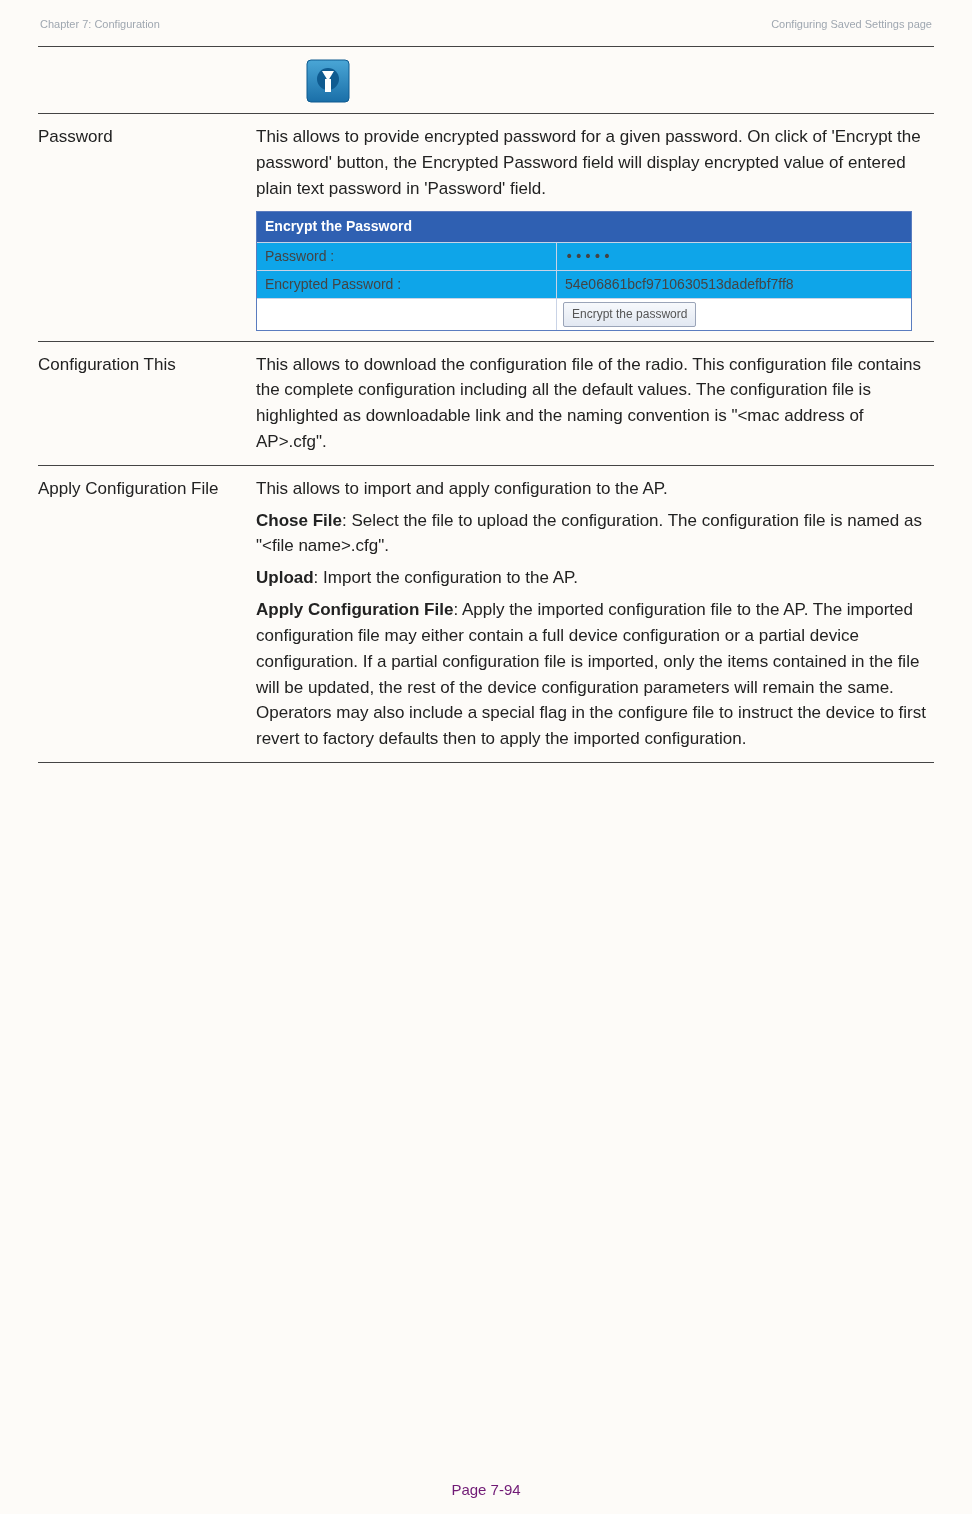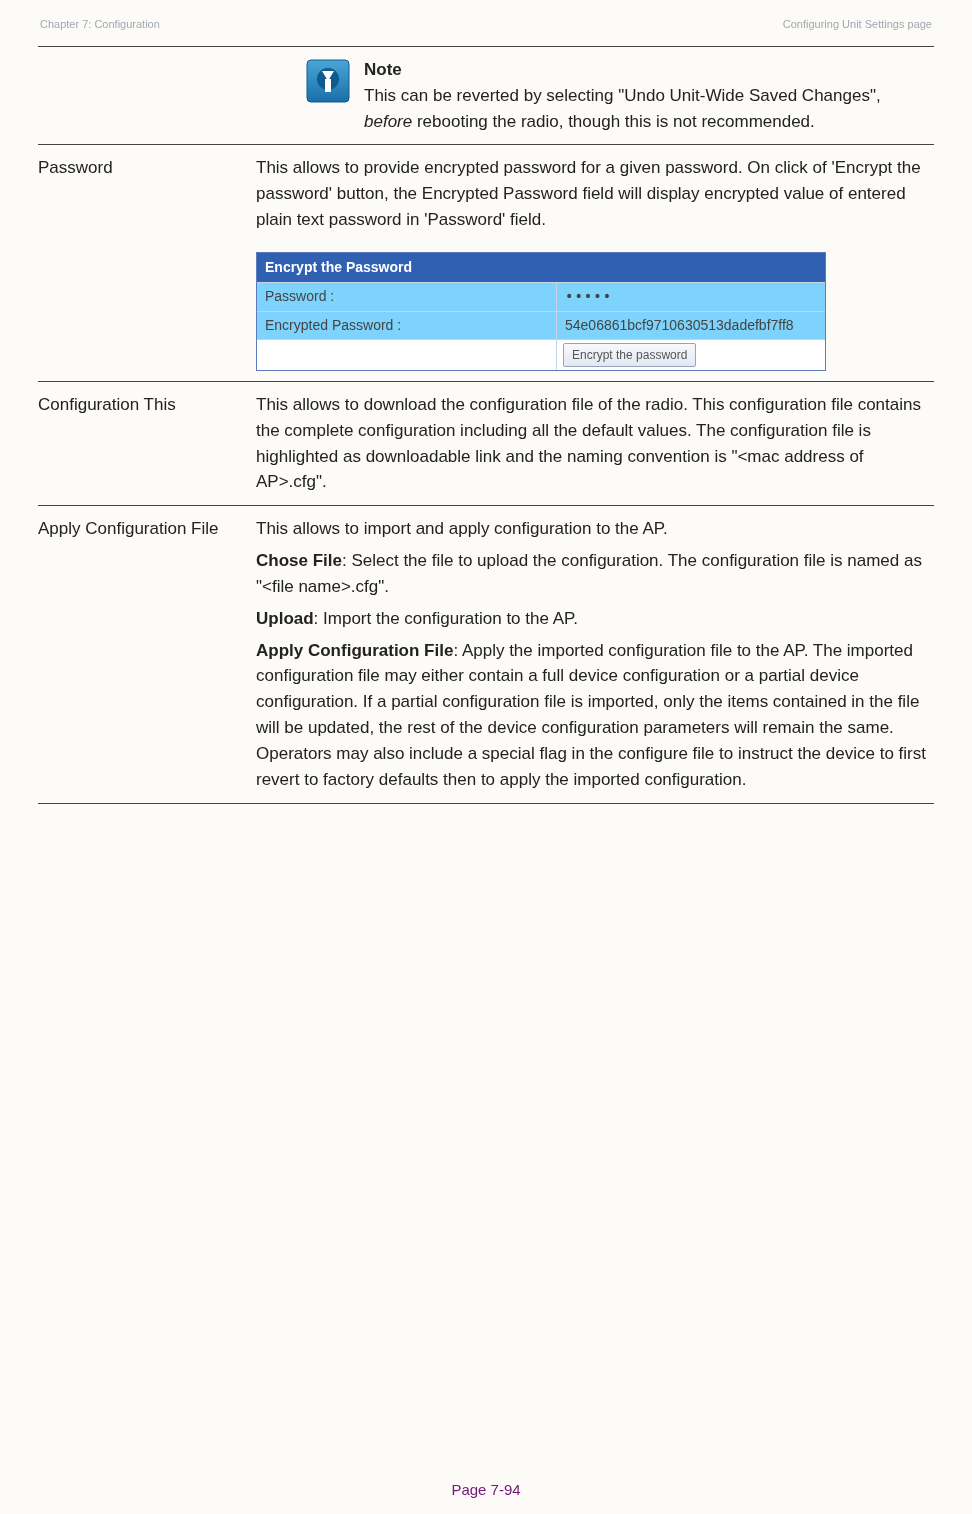--- a/index.html
+++ b/index.html
@@ -47,37 +47,37 @@
       margin: 2px 14px 0 50px;
       position: relative;
       flex: 0 0 auto;
     }
     .note-icon svg { width: 44px; height: 44px; display: block; }
     .note-text { flex: 1; }
     .note-row td { border-top: 1.5px solid #444; }
 
     
     .encrypt-panel {
-      width: 570px;
+      width: 656px;
       border: 1px solid #5a7cbf;
-      margin-top: 19px;
+      margin-top: 10px;
       font-size: 14px;
       color: #444;
     }
     .encrypt-title {
       background: #2f60b2;
       color: #fff;
       font-weight: bold;
       padding: 4px 8px;
       font-size: 14px;
     }
     .encrypt-row {
       display: flex;
       border-top: 1px solid #c9d3e6;
-      background: #7dd3fc;
+      background: #0ea5e9;
     }
     .encrypt-label {
       width: 300px;
       padding: 3px 8px;
       border-right: 1px solid #c9d3e6;
     }
     .encrypt-value { flex: 1; padding: 3px 8px; }
     .encrypt-btn-row {
       display: flex;
       border-top: 1px solid #c9d3e6;
@@ -103,21 +103,21 @@
       text-align: center;
       color: #701a75;
       font-size: 15px;
     }
   </style>
 </head>
 <body>
 
 <div class="page-header">
   <span>Chapter 7:  Configuration</span>
-  <span>Configuring Unit Settings page</span>
+  <span>Configuring Saved Settings page</span>
 </div>
 
 <table class="content-table">
   <tbody>
 
     <tr class="note-row bordered">
       <td class="left-col" style="border-top:1.5px solid #444;"></td>
       <td style="border-top:1.5px solid #444;">
         <div class="note-wrap">
           <div class="note-icon">
@@ -126,26 +126,20 @@
                 <linearGradient id="g1" x1="0" y1="0" x2="0" y2="1">
                   <stop offset="0" stop-color="#4aa6d6"></stop>
                   <stop offset="1" stop-color="#1a6fa8"></stop>
                 </linearGradient>
               </defs>
               <rect x="1" y="1" width="42" height="42" rx="4" fill="url(#g1)" stroke="#0f5b90"></rect>
               <circle cx="22" cy="20" r="11" fill="#0f5b90"></circle>
               <path d="M16 12 L28 12 L22 22 Z" fill="#fff"></path>
               <rect x="19" y="20" width="6" height="13" fill="#fff"></rect>
             </svg>
-          </div>
-          <div class="note-text">
-            <div class="bold">Note</div>
-            <div>
-              <span>This can be reverted by selecting "Undo Unit-Wide Saved Changes", </span><span class="italic">before</span><span> rebooting the radio, though this is not recommended.</span>
-            </div>
           </div>
         </div>
       </td>
     </tr>
 
     <tr class="bordered">
       <td class="left-col">Password</td>
       <td>
         <div>This allows to provide encrypted password for a given password. On click of 'Encrypt the password' button, the Encrypted Password field will display encrypted value of entered plain text password in 'Password' field.</div>
         <div class="encrypt-panel">

